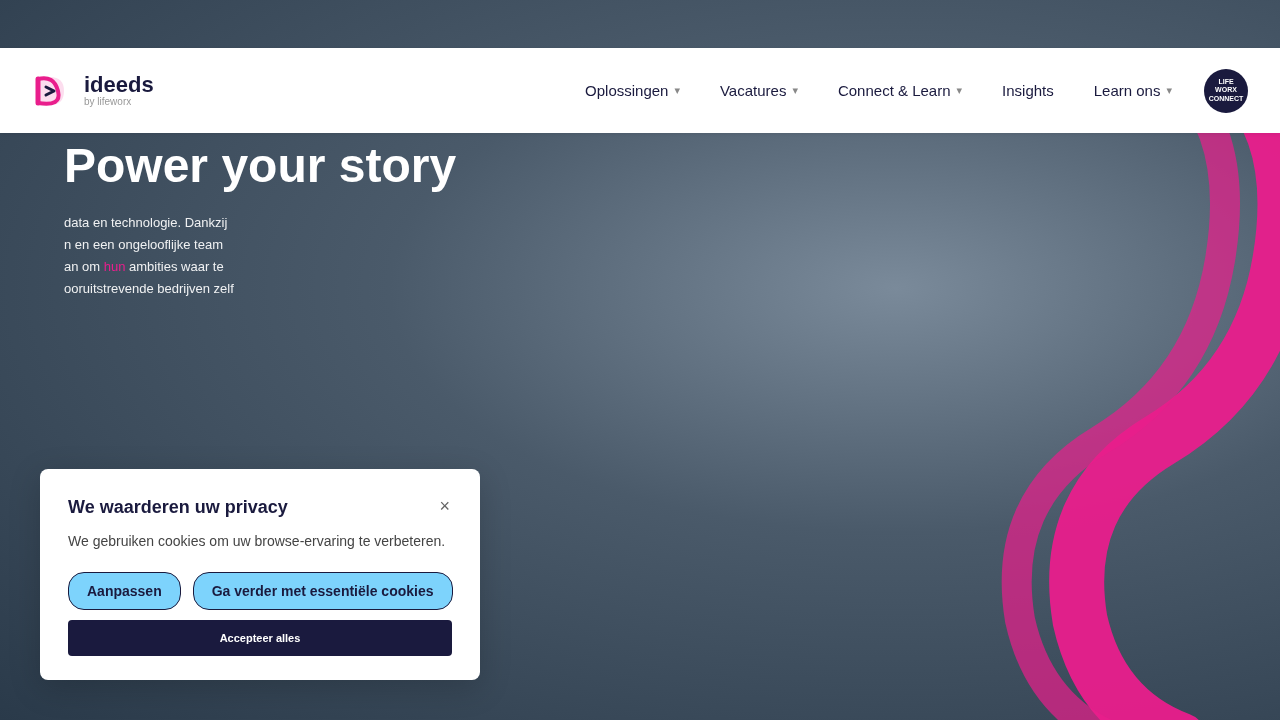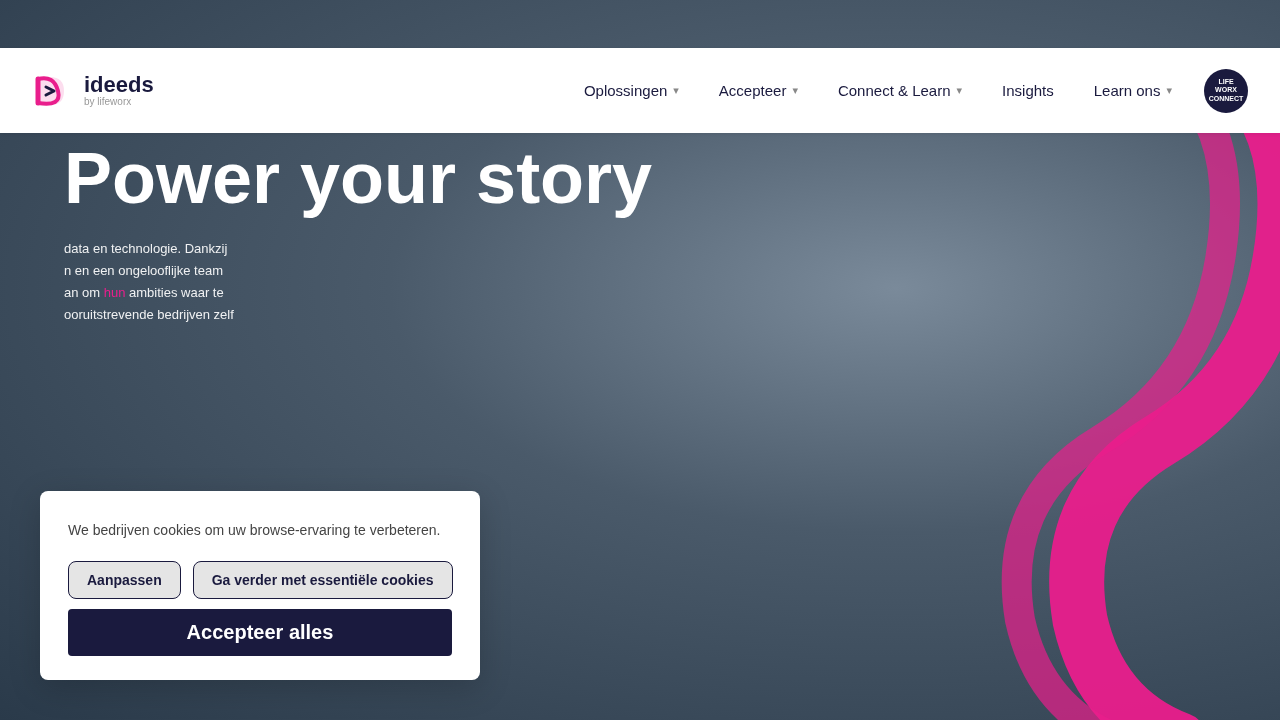--- a/index.html
+++ b/index.html
@@ -106,21 +106,21 @@
     }
 
     .hero-content {
       position: absolute;
       top: 140px;
       left: 64px;
       max-width: 680px;
       z-index: 10;
     }
     .hero-title {
-      font-size: 72px;
+      font-size: 48px;
       font-weight: 800;
       color: #fff;
       line-height: 1.08;
       margin-bottom: 20px;
     }
     .hero-title-accent {
       color: #e91e8c;
       font-style: italic;
       font-weight: 800;
     }
@@ -181,33 +181,33 @@
       display: flex;
       flex-direction: column;
       gap: 10px;
     }
     .cookie-btn-row {
       display: flex;
       gap: 12px;
     }
     .btn-outline {
       border: 1.5px solid #1a1a3e;
-      background: #e5e5e5;
+      background: #7dd3fc;
       color: #1a1a3e;
       font-size: 14px;
       font-weight: 600;
       padding: 10px 18px;
-      border-radius: 8px;
+      border-radius: 16px;
       cursor: pointer;
       white-space: nowrap;
     }
     .btn-primary {
       background: #1a1a3e;
       color: #fff;
-      font-size: 20px;
+      font-size: 11px;
       font-weight: 600;
       padding: 12px 24px;
       border-radius: 4px;
       cursor: pointer;
       border: none;
       width: 100%;
     }
   </style>
 </head>
 <body>
@@ -230,21 +230,21 @@
 
   <ul class="nav-links">
     <li>
       <a href="#">
         <span>Oplossingen</span>
         <span class="chevron">▾</span>
       </a>
     </li>
     <li>
       <a href="#">
-        <span>Accepteer</span>
+        <span>Vacatures</span>
         <span class="chevron">▾</span>
       </a>
     </li>
     <li>
       <a href="#">
         <span>Connect &amp; Learn</span>
         <span class="chevron">▾</span>
       </a>
     </li>
     <li>
@@ -281,21 +281,25 @@
       data en technologie. Dankzij<br>
       n en een ongelooflijke team<br>
       an om <span class="highlight">hun</span> ambities waar te<br>
       ooruitstrevende bedrijven zelf
     </p>
   </div>
 </div>
 
 <div class="cookie-modal-overlay">
   <div class="cookie-modal">
-    <p class="cookie-body">We bedrijven cookies om uw browse-ervaring te verbeteren.</p>
+    <div class="cookie-modal-header">
+      <span class="cookie-title">We waarderen uw privacy</span>
+      <button class="cookie-close">×</button>
+    </div>
+    <p class="cookie-body">We gebruiken cookies om uw browse-ervaring te verbeteren.</p>
     <div class="cookie-buttons">
       <div class="cookie-btn-row">
         <button class="btn-outline">Aanpassen</button>
         <button class="btn-outline">Ga verder met essentiële cookies</button>
       </div>
       <button class="btn-primary">Accepteer alles</button>
     </div>
   </div>
 </div>
 

